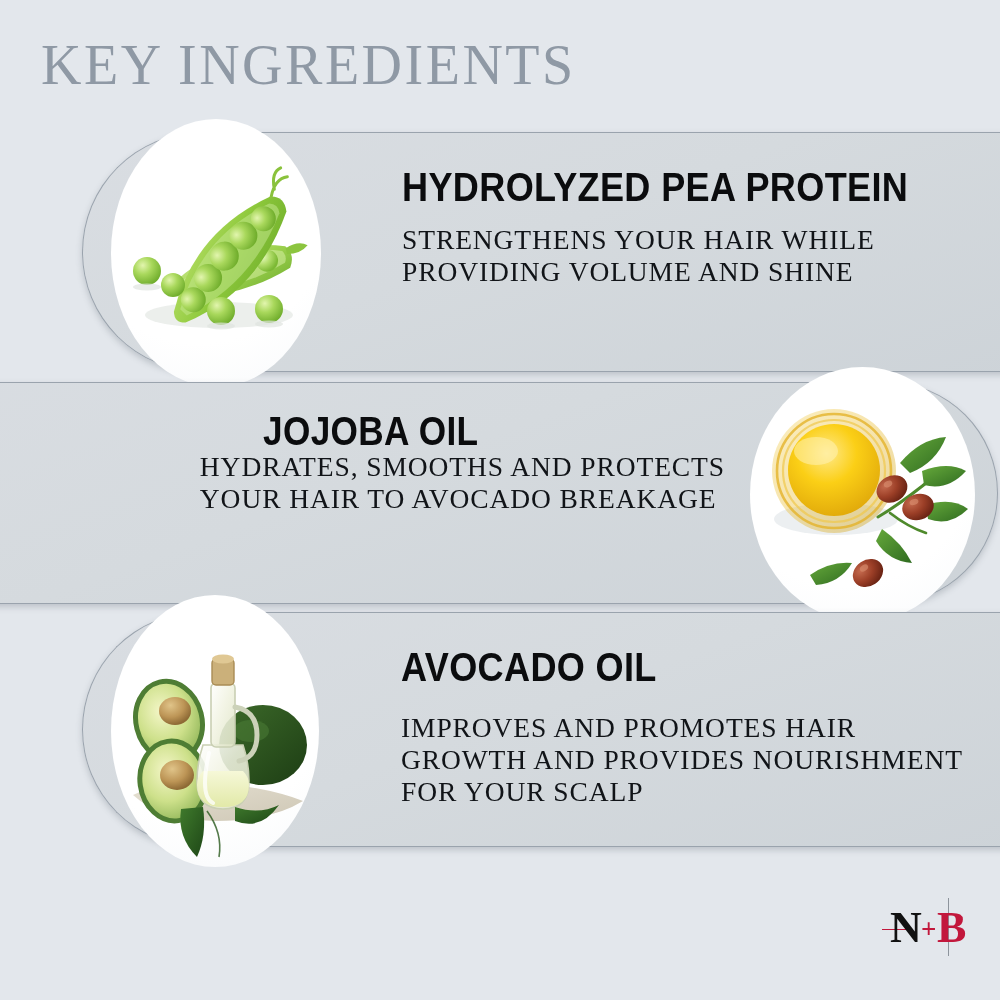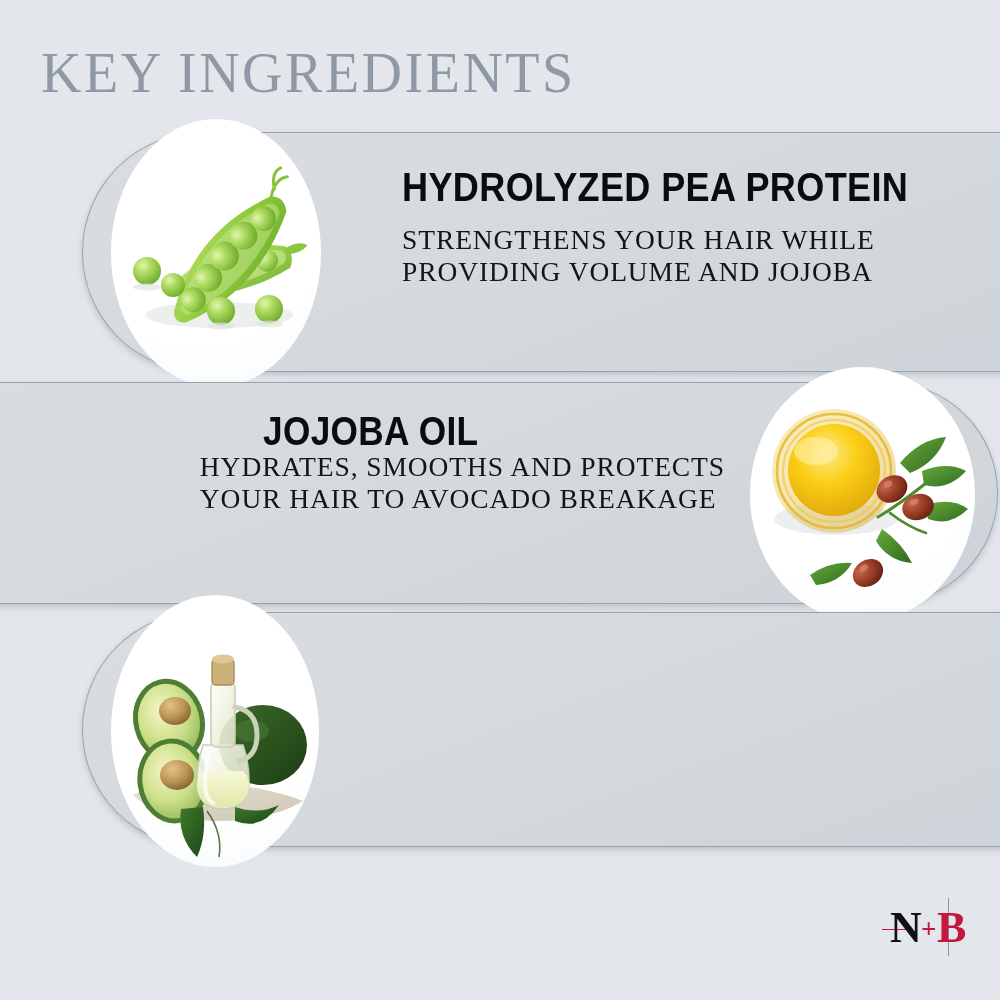--- a/index.html
+++ b/index.html
@@ -14,21 +14,21 @@
   body {
     background: #e3e7ec;
     font-family: "Liberation Sans", sans-serif;
     position: relative;
   }
 
   
   #page-title {
     position: absolute;
     left: 41px;
-    top: 44px;
+    top: 36px;
     font-family: "Liberation Serif", serif;
     font-size: 56px;
     letter-spacing: 2.5px;
     color: #8f99a5;
     font-weight: 400;
     white-space: nowrap;
     line-height: 1.05;
   }
 
   
@@ -235,21 +235,21 @@
       <ellipse cx="36" cy="168" rx="14" ry="3.5" fill="#dfe4e0" opacity="0.7"></ellipse>
       <ellipse cx="110" cy="207" rx="14" ry="3.5" fill="#dfe4e0" opacity="0.7"></ellipse>
       <ellipse cx="158" cy="205" rx="14" ry="3.5" fill="#dfe4e0" opacity="0.7"></ellipse>
     </svg>
   </div>
 
   <div class="card-body" id="body-pea">
     <div class="card-heading left">HYDROLYZED PEA PROTEIN</div>
     <div class="card-desc">
       <span class="desc-line">STRENGTHENS YOUR HAIR WHILE</span>
-      <span class="desc-line">PROVIDING VOLUME AND JOJOBA</span>
+      <span class="desc-line">PROVIDING VOLUME AND SHINE</span>
     </div>
   </div>
 </div>
 
 <div class="card shadowed" id="card-jojoba">
 
   <div class="img-well" id="well-jojoba">
     <svg class="illus" viewBox="0 0 225 255" xmlns="http://www.w3.org/2000/svg">
       <defs>
         <radialGradient id="oilG" cx="42%" cy="32%" r="72%">
@@ -378,20 +378,28 @@
 
         <path d="M98 158 q-4 18 -4 30 q0 16 8 20" stroke="#ffffff" stroke-width="4" fill="none" opacity="0.75" stroke-linecap="round"></path>
       </g>
 
       <path d="M92 212 Q96 240 86 262 Q66 242 70 214 Z" fill="url(#leafG2)"></path>
       <path d="M124 212 Q148 220 168 210 Q150 236 124 226 Z" fill="url(#leafG2)"></path>
       <path d="M96 216 Q112 238 108 262" stroke="#2b5a1e" stroke-width="1.6" fill="none" opacity="0.8"></path>
     </svg>
   </div>
 
+  <div class="card-body" id="body-avo">
+    <div class="card-heading left">AVOCADO OIL</div>
+    <div class="card-desc">
+      <span class="desc-line">IMPROVES AND PROMOTES HAIR</span>
+      <span class="desc-line">GROWTH AND PROVIDES NOURISHMENT</span>
+      <span class="desc-line">FOR YOUR SCALP</span>
+    </div>
+  </div>
 </div>
 
 <div id="brand-logo">
   <span class="logo-hrule"></span>
   <span class="logo-vrule"></span>
   <span class="logo-n">N</span>
   <span class="logo-plus">+</span>
   <span class="logo-b">B</span>
 </div>
 

